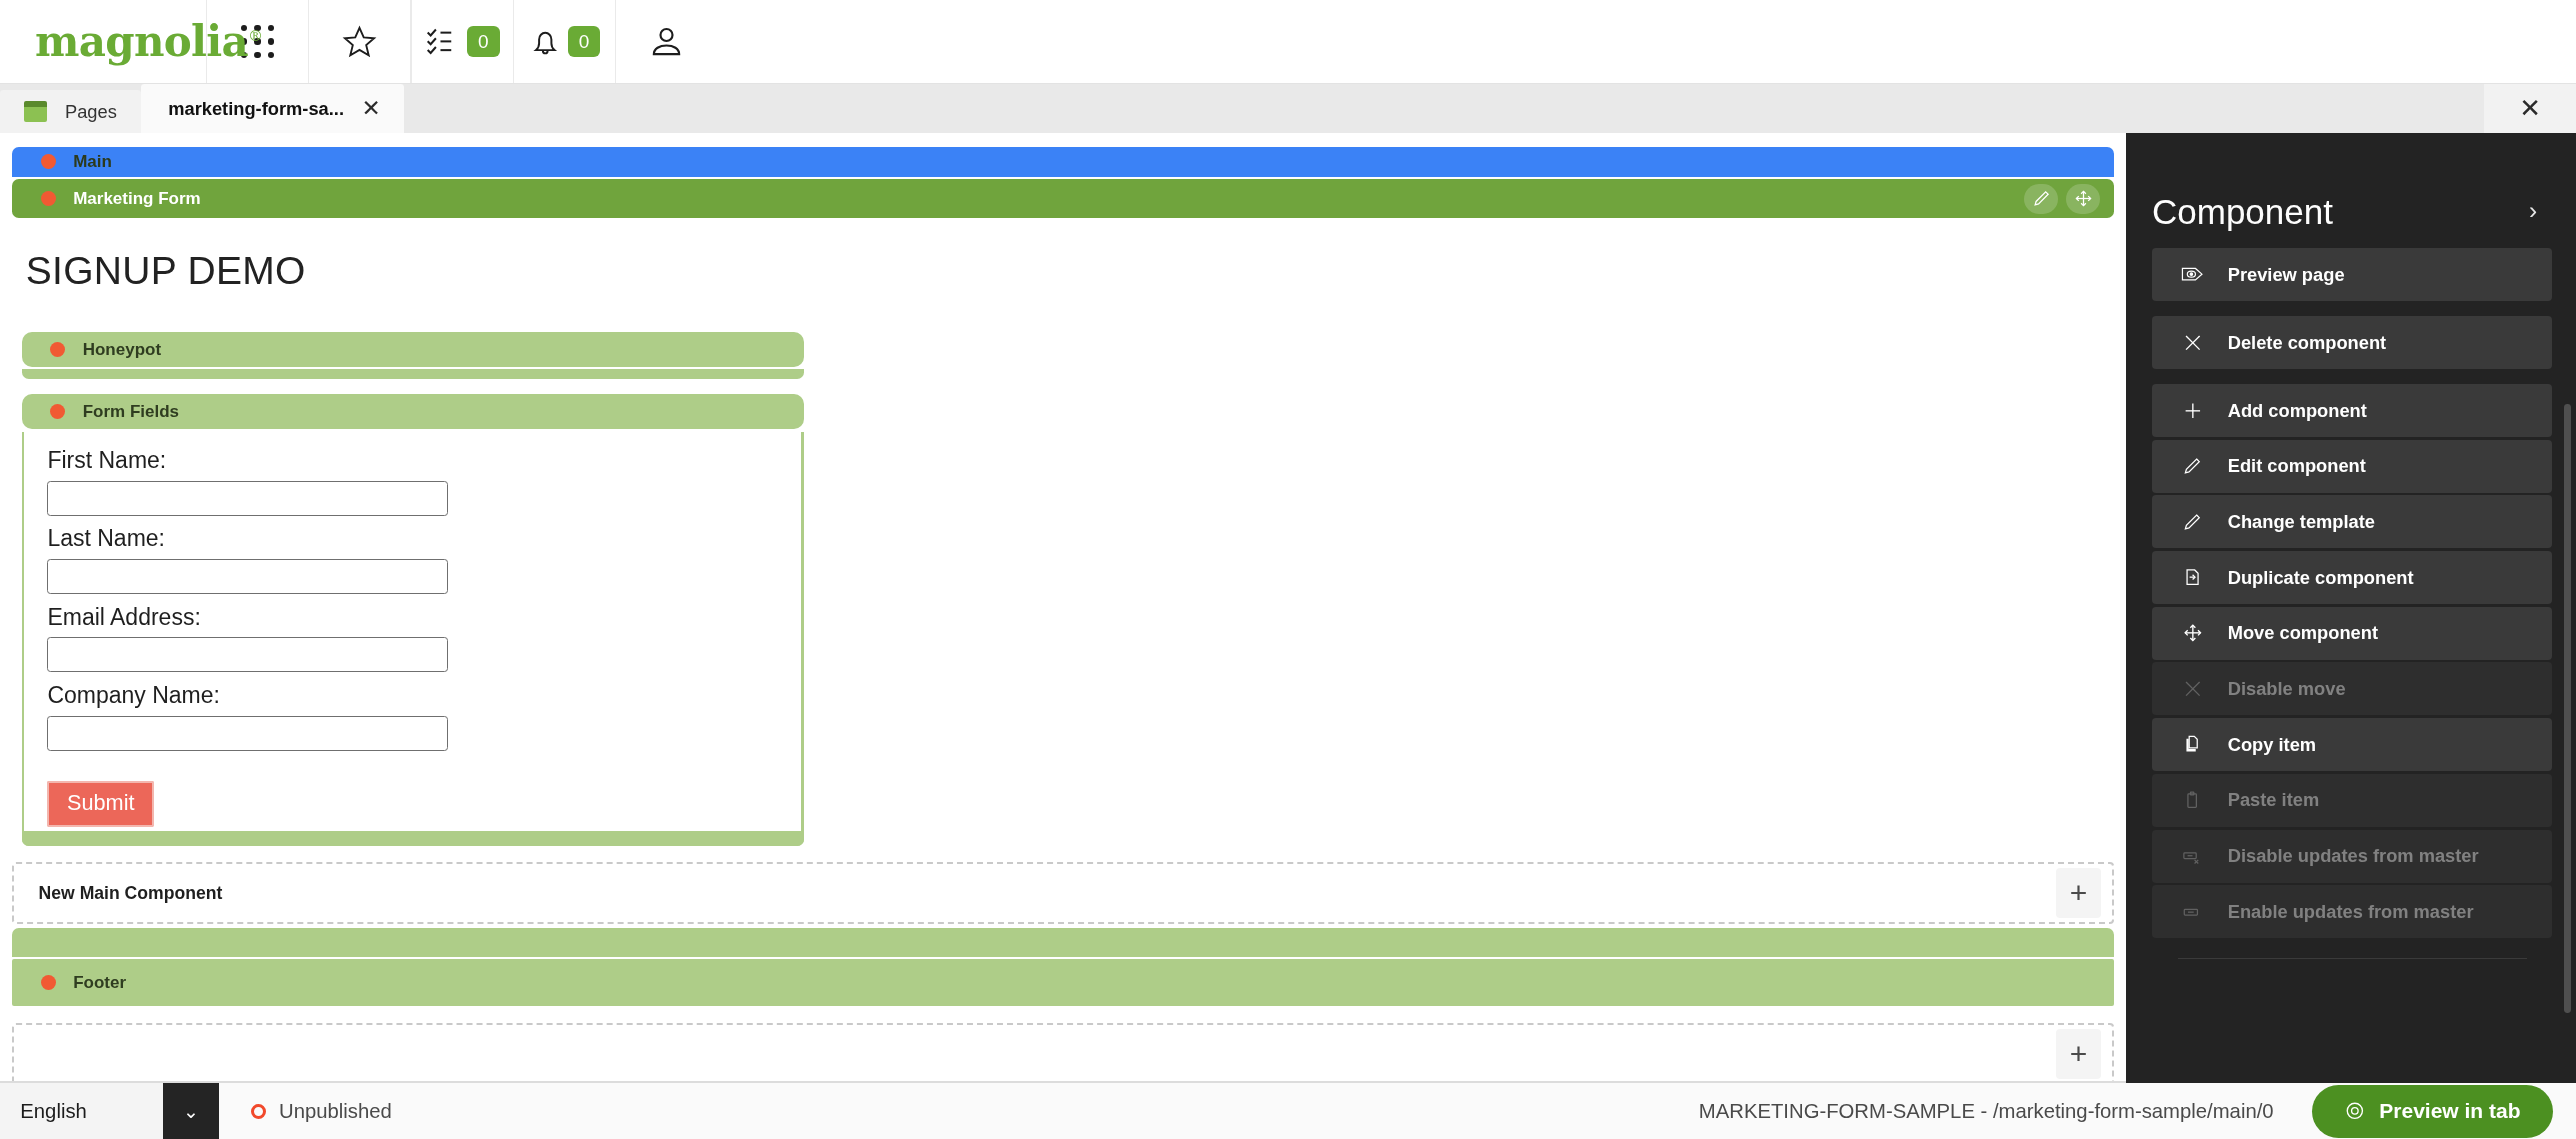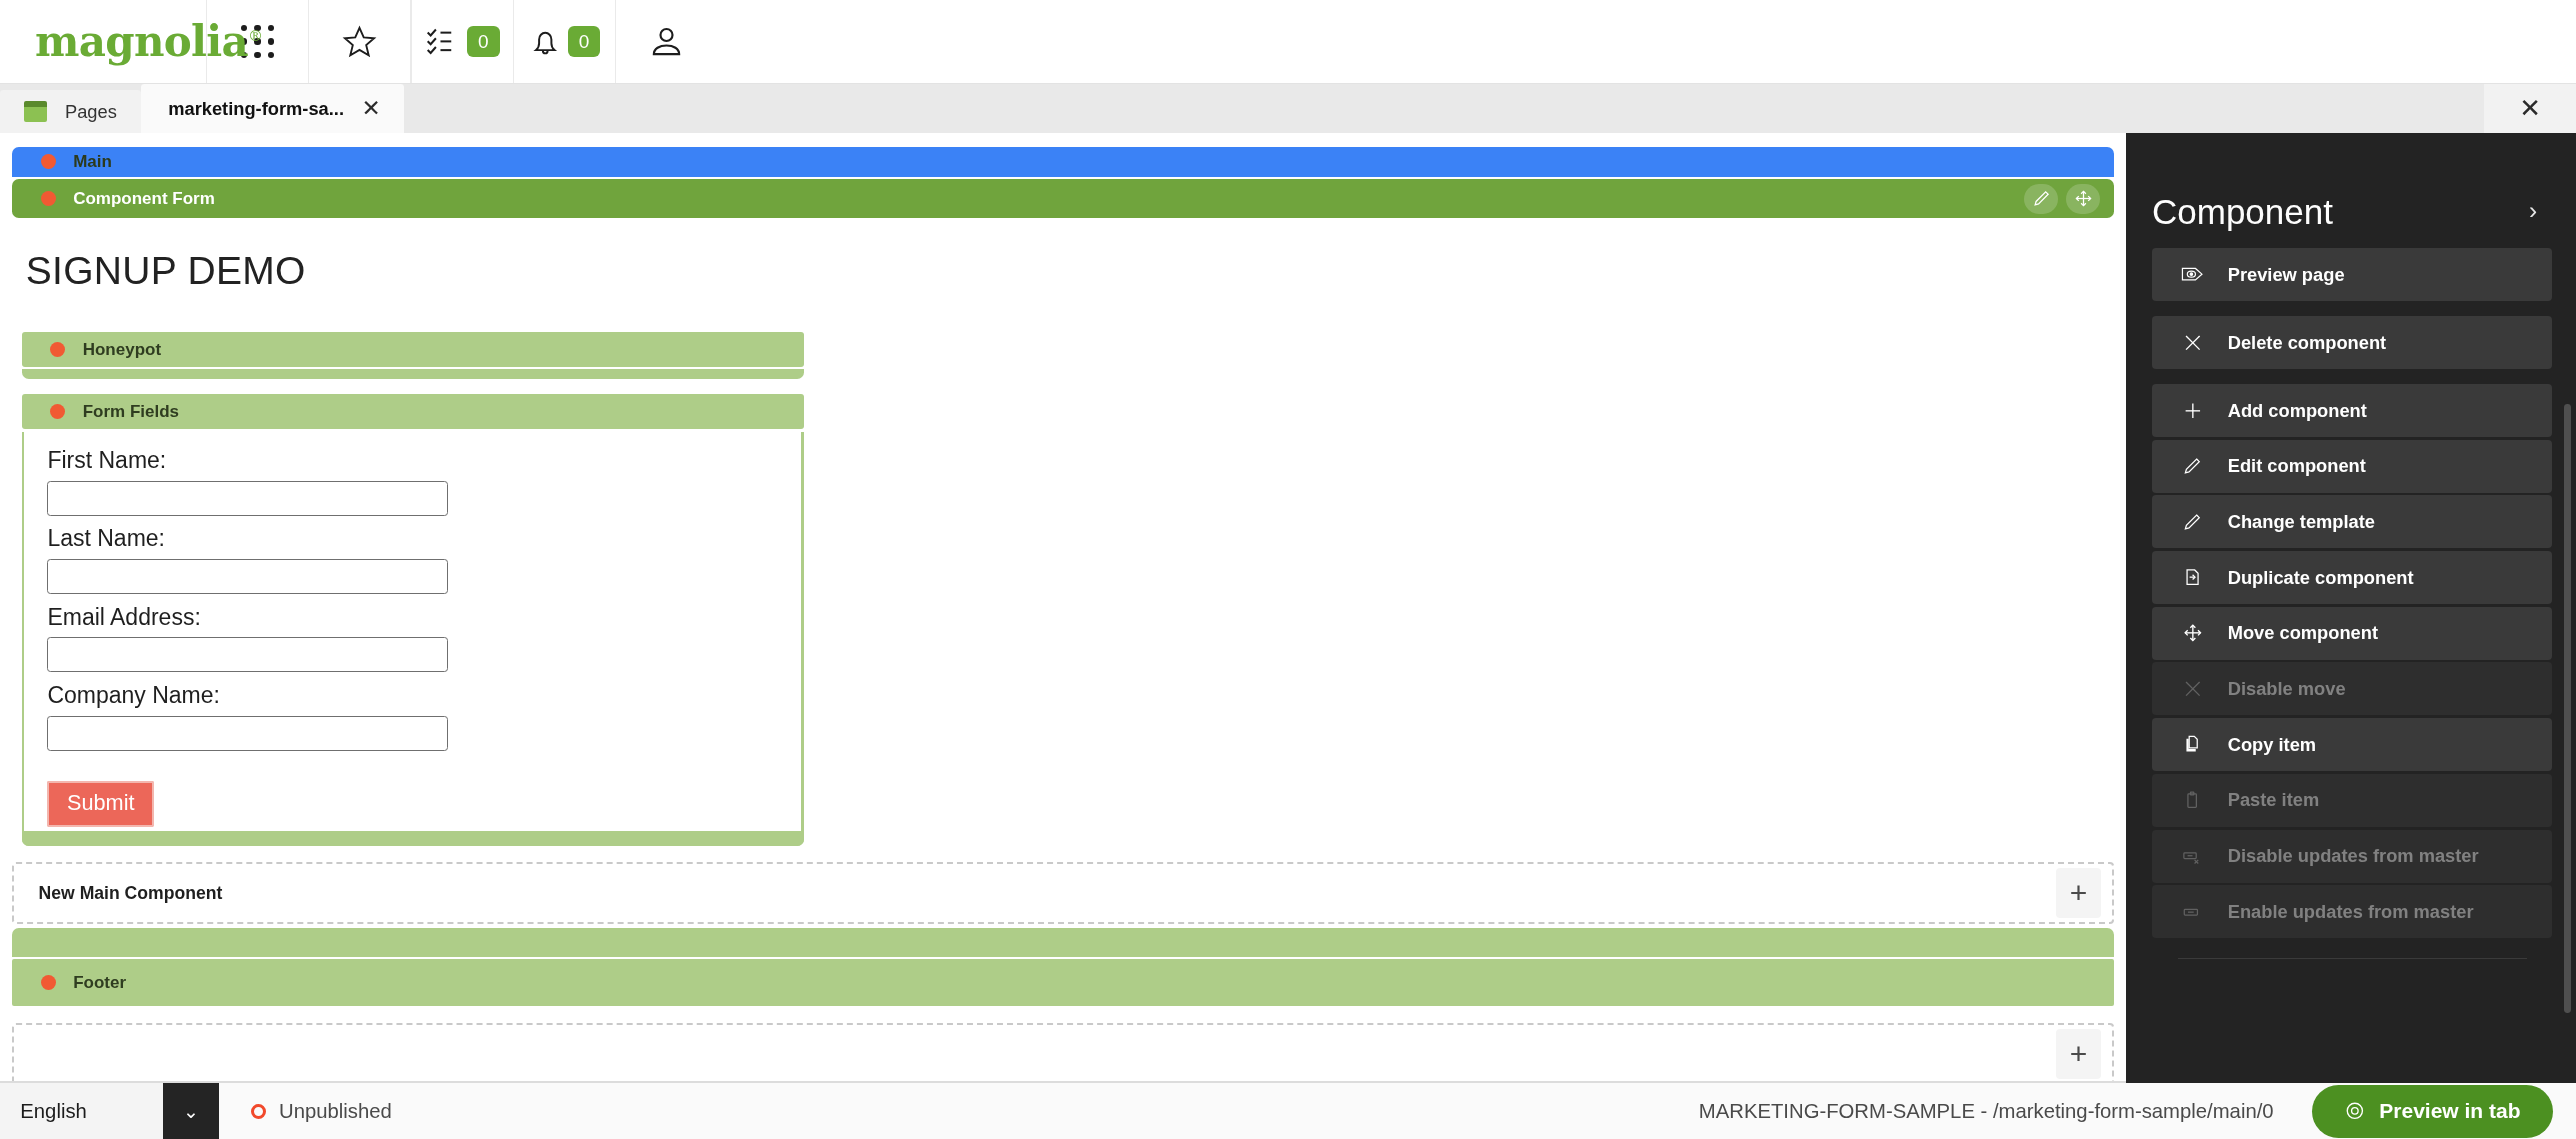--- a/index.html
+++ b/index.html
@@ -264,21 +264,21 @@
     font-weight: 400;
     color: #222;
     letter-spacing: 0.3px;
     margin-bottom: 39px;
     padding-left: 1.4px;
   }
 
   .bar-sub {
     background: #aecd88;
     color: #2f3d20;
-    border-radius: 3px;
+    border-radius: 10px;
     height: 35px;
   }
   .honeypot-wrap { width: 782px; margin-left: -2.7px; }
   .honeypot-body {
     width: 782px;
     height: 10.8px;
     background: #aecd88;
     border-radius: 0 0 6.8px 6.8px;
     margin-top: 1.4px;
   }
@@ -632,21 +632,21 @@
         <div class="area-bar bar-main">
           <span class="bar-label">
             <span class="dot"></span>
             <span>Main</span>
           </span>
         </div>
 
         <div class="area-bar bar-mktform">
           <span class="bar-label">
             <span class="dot"></span>
-            <span>Component Form</span>
+            <span>Marketing Form</span>
           </span>
           <span class="bar-actions">
             <span class="act-btn">
               <svg width="19" height="19" viewBox="0 0 24 24" fill="none" stroke="#ffffff" stroke-width="1.6">
                 <path d="M17.3 3.6l3.1 3.1L8.3 18.8 4 20l1.2-4.3z"></path>
               </svg>
             </span>
             <span class="act-btn">
               <svg width="19" height="19" viewBox="0 0 24 24" fill="none" stroke="#ffffff" stroke-width="1.6">
                 <line x1="12" y1="3" x2="12" y2="21"></line>

